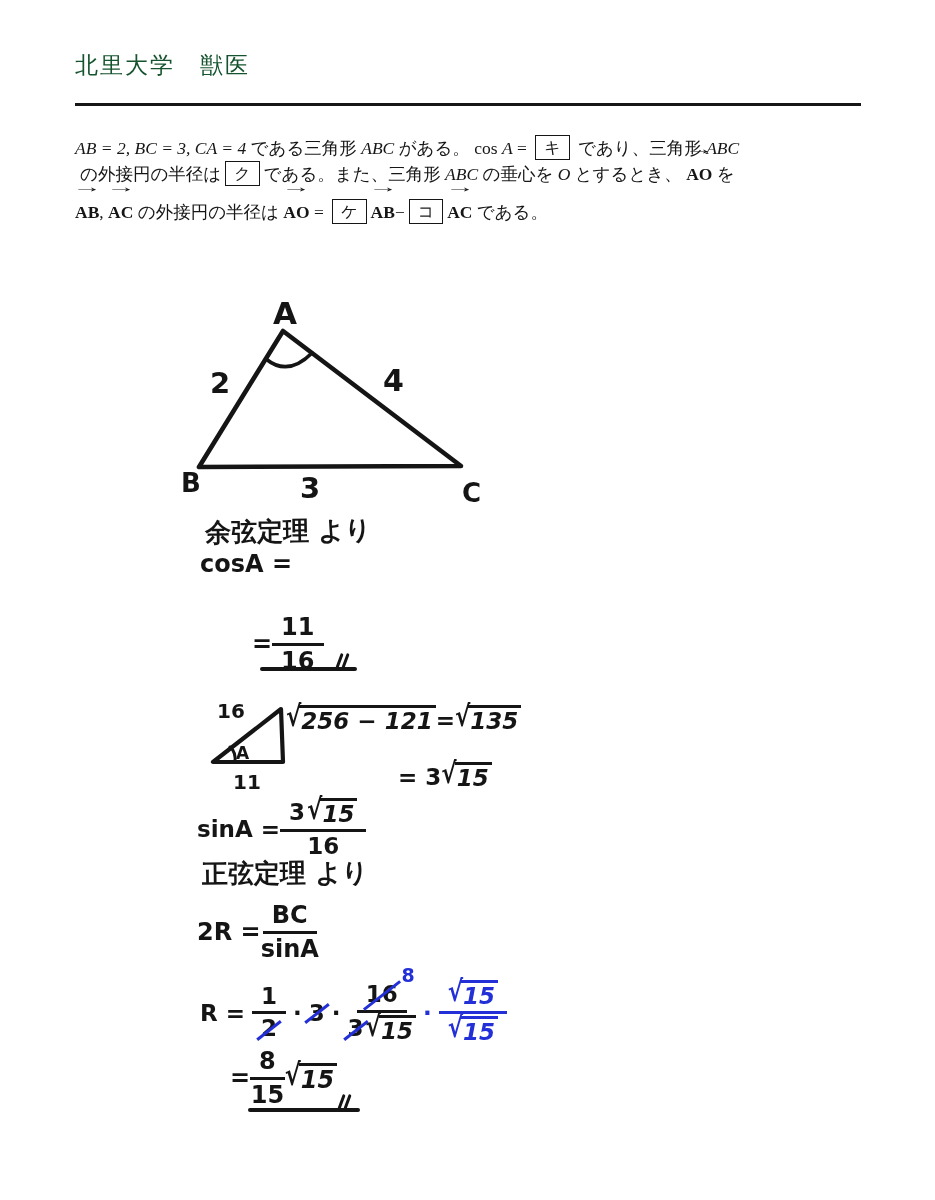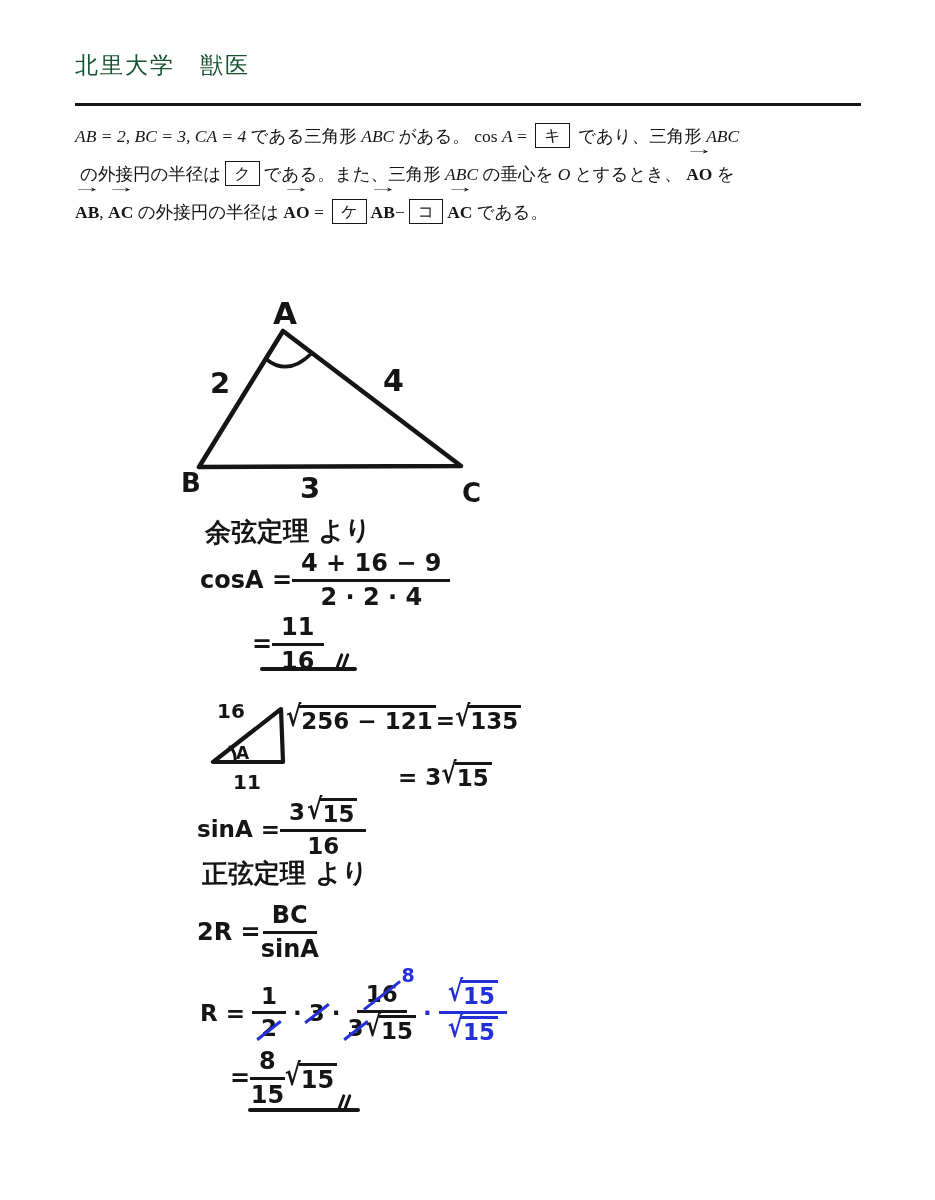--- a/index.html
+++ b/index.html
@@ -5,21 +5,21 @@
   html,body{margin:0;padding:0;background:#ffffff;}
   body{width:935px;height:1200px;position:relative;overflow:hidden;
        font-family:"Liberation Serif",serif;color:#161616;}
 
   
   .title{position:absolute;left:75px;top:50px;font-size:23px;letter-spacing:2px;
          font-family:"Liberation Sans",sans-serif;color:#14532d;}
   .rule{position:absolute;left:75px;top:103px;width:786px;height:3px;background:#161616;}
 
   .pline{position:absolute;font-size:17.5px;line-height:37px;color:#161616;}
-  #pl1{left:75px;top:118px;width:800px;}
+  #pl1{left:75px;top:130px;width:800px;}
   #pl2{left:80px;top:156px;width:800px;}
   #pl3{left:75px;top:194px;width:800px;}
 
   .mi{font-style:italic;}
   .box{display:inline-block;border:1.6px solid #161616;padding:0 8px;margin:0 4px;
        font-family:"Liberation Sans",sans-serif;font-size:16px;line-height:23px;
        vertical-align:1px;}
   .vec{position:relative;display:inline-block;font-style:normal;font-weight:bold;}
   .vec::after{content:"→";position:absolute;left:50%;top:-0.92em;
               transform:translateX(-50%) scaleX(2.0);font-style:normal;font-size:0.85em;
@@ -27,21 +27,21 @@
 
   
   .hw{position:absolute;font-family:"DejaVu Sans",sans-serif;font-weight:bold;
       color:#151515;white-space:pre;}
   .hwf{display:flex;align-items:center;gap:0;}
   .frac{display:inline-flex;flex-direction:column;align-items:center;line-height:1.12;}
   .frac .num{border-bottom:3.4px solid currentColor;padding:0 9px 2px 9px;display:inline-flex;align-items:center;gap:2px;}
   .frac .den{padding-top:2px;display:inline-flex;align-items:center;gap:2px;}
   .rt{display:inline-flex;align-items:flex-start;}
   .rt .sg{transform:scaleY(1.25);margin-right:-2px;line-height:1;}
-  .rt .rc{border-top:3px solid currentColor;padding:1px 3px 0 2px;line-height:1.1;}
+  .rt .rc{border-top:3px solid currentColor;padding:1px 3px 0 2px;line-height:1.1;font-style:italic;}
   .uline{position:absolute;height:3.6px;background:#151515;border-radius:2px;}
   .endmark{position:absolute;width:16px;height:16px;}
   .endmark i{position:absolute;top:0;width:3px;height:16px;background:#151515;
              border-radius:2px;transform:rotate(20deg);}
   .endmark i:first-child{left:4px;}
   .endmark i:last-child{left:10px;}
 
   .blue{color:#2330d8;}
   .xout{position:relative;display:inline-block;}
   .xout::after{content:"";position:absolute;left:-7px;right:-7px;top:48%;height:0;
@@ -72,24 +72,20 @@
   <text x="284" y="214" font-size="26">C</text>
   <text x="32" y="105" font-size="29">2</text>
   <text x="205" y="103" font-size="30">4</text>
   <text x="122" y="210" font-size="29">3</text>
 </svg>
 
 <div class="hw" style="left:205px;top:514px;font-size:26px;transform:rotate(-1deg);">余弦定理 より</div>
 
 <div class="hw hwf" style="left:200px;top:550px;font-size:24px;">
   <span>cosA =</span>
-  <span class="frac">
-    <span class="num">4 + 16 − 9</span>
-    <span class="den">2 · 2 · 4</span>
-  </span>
 </div>
 
 <div class="hw hwf" style="left:252px;top:614px;font-size:24px;">
   <span>=</span>
   <span class="frac">
     <span class="num">11</span>
     <span class="den">16</span>
   </span>
 </div>
 <div class="uline" style="left:260px;top:667px;width:97px;"></div>

